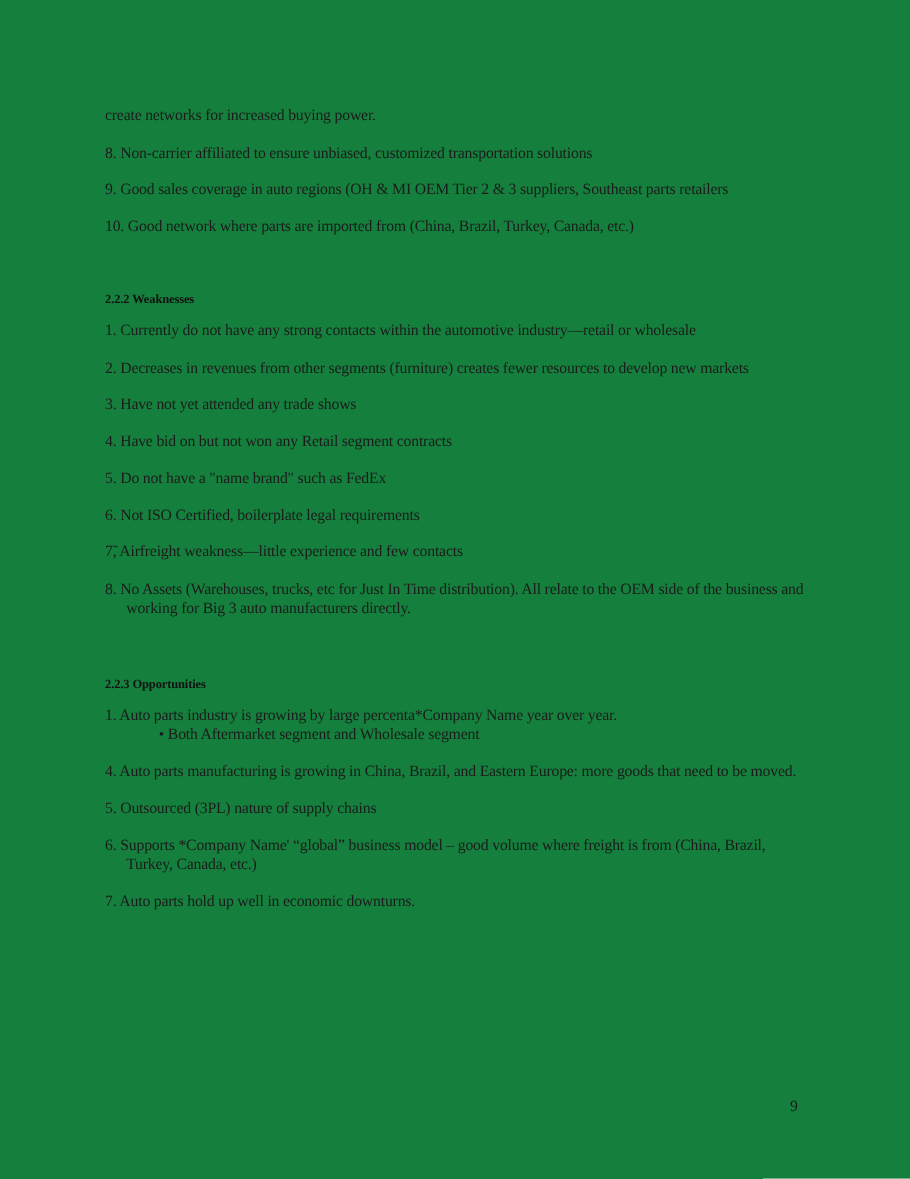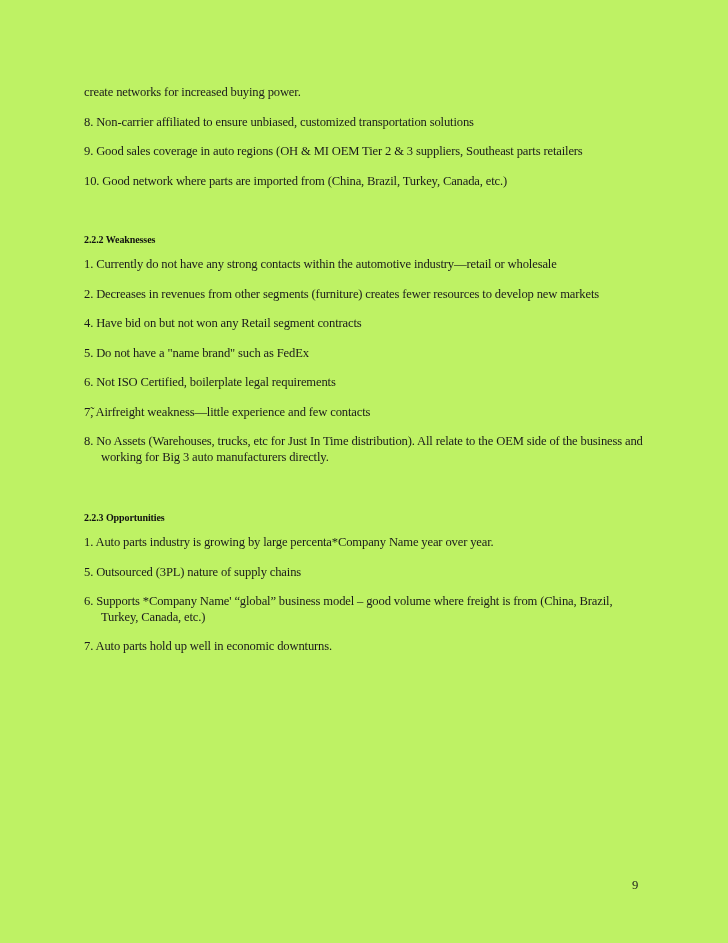--- a/index.html
+++ b/index.html
@@ -4,21 +4,21 @@
 <style>
   html, body {
     margin: 0;
     padding: 0;
     background: #ffffff;
   }
   .page {
     position: relative;
     width: 728px;
     height: 943px;
-    background: #bef264;
+    background: #15803d;
     overflow: hidden;
     font-family: "Liberation Serif", "DejaVu Serif", serif;
     color: #1b1b1b;
   }
   .content {
     position: absolute;
     left: 84px;
     top: 85px;
     width: 566px;
     font-size: 12.6px;
@@ -65,29 +65,32 @@
     <p class="carryover">create networks for increased buying power.</p>
 
     <p class="li"><span>8.</span> <span>Non-carrier affiliated to ensure unbiased, customized transportation solutions</span></p>
     <p class="li"><span>9.</span> <span>Good sales coverage in auto regions (OH &amp; MI OEM Tier 2 &amp; 3 suppliers, Southeast parts retailers</span></p>
     <p class="li"><span>10.</span> <span>Good network where parts are imported from (China, Brazil, Turkey, Canada, etc.)</span></p>
 
     <h2 class="section-heading heading-weaknesses">2.2.2 Weaknesses</h2>
 
     <p class="li first-after-heading"><span>1.</span> <span>Currently do not have any strong contacts within the automotive industry—retail or wholesale</span></p>
     <p class="li"><span>2.</span> <span>Decreases in revenues from other segments (furniture) creates fewer resources to develop new markets</span></p>
+    <p class="li"><span>3.</span> <span>Have not yet attended any trade shows</span></p>
     <p class="li"><span>4.</span> <span>Have bid on but not won any Retail segment contracts</span></p>
     <p class="li"><span>5.</span> <span>Do not have a "name brand" such as FedEx</span></p>
     <p class="li"><span>6.</span> <span>Not ISO Certified, boilerplate legal requirements</span></p>
     <p class="li"><span>7̃,</span> <span>Airfreight weakness—little experience and few contacts</span></p>
     <p class="li"><span>8.</span> <span>No Assets (Warehouses, trucks, etc for Just In Time distribution). All relate to the OEM side of the business and working for Big 3 auto manufacturers directly.</span></p>
 
     <h2 class="section-heading heading-opportunities">2.2.3 Opportunities</h2>
 
     <p class="li first-after-heading"><span>1.</span> <span>Auto parts industry is growing by large percenta*Company Name year over year.</span></p>
+    <p class="sub-bullet">• Both Aftermarket segment and Wholesale segment</p>
+    <p class="li"><span>4.</span> <span>Auto parts manufacturing is growing in China, Brazil, and Eastern Europe: more goods that need to be moved.</span></p>
     <p class="li"><span>5.</span> <span>Outsourced (3PL) nature of supply chains</span></p>
     <p class="li"><span>6.</span> <span>Supports *Company Name' “global” business model – good volume where freight is from (China, Brazil, Turkey, Canada, etc.)</span></p>
     <p class="li"><span>7.</span> <span>Auto parts hold up well in economic downturns.</span></p>
 
   </div>
 
   <div class="page-number">9</div>
 </div>
 
 </body></html>

